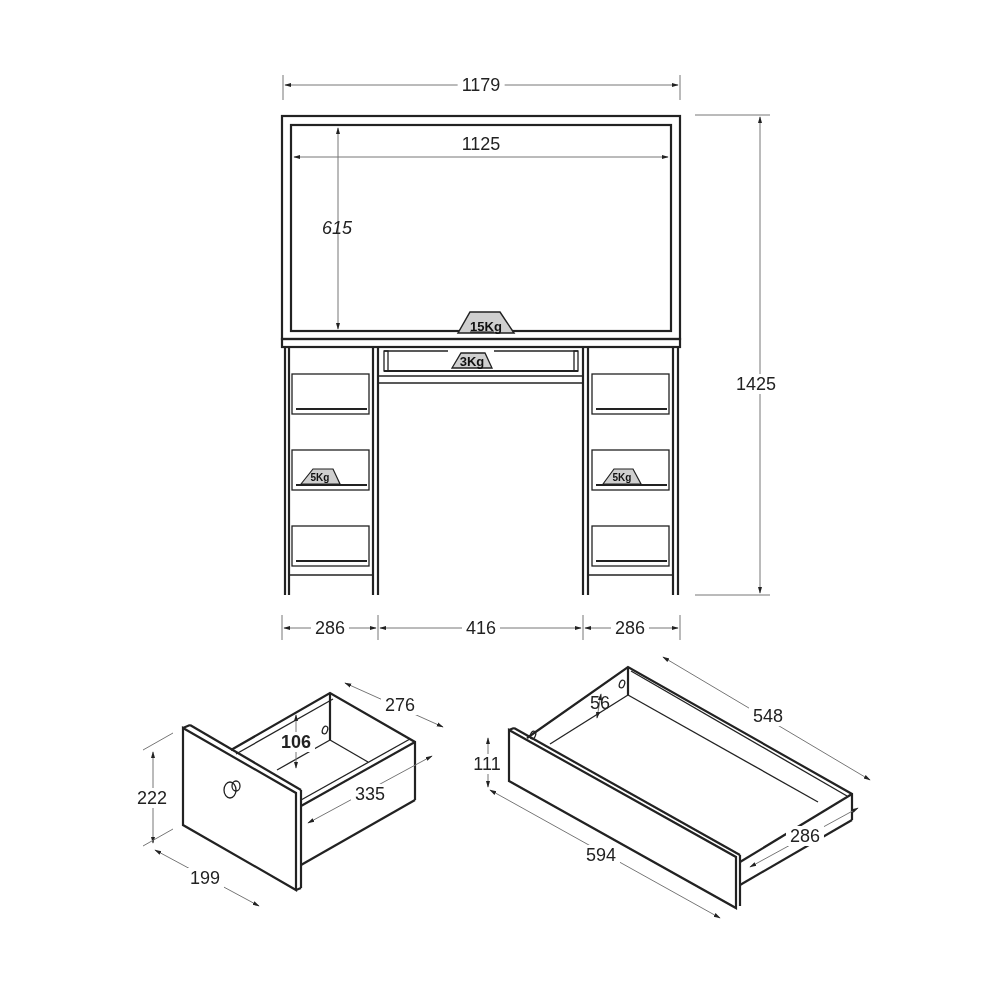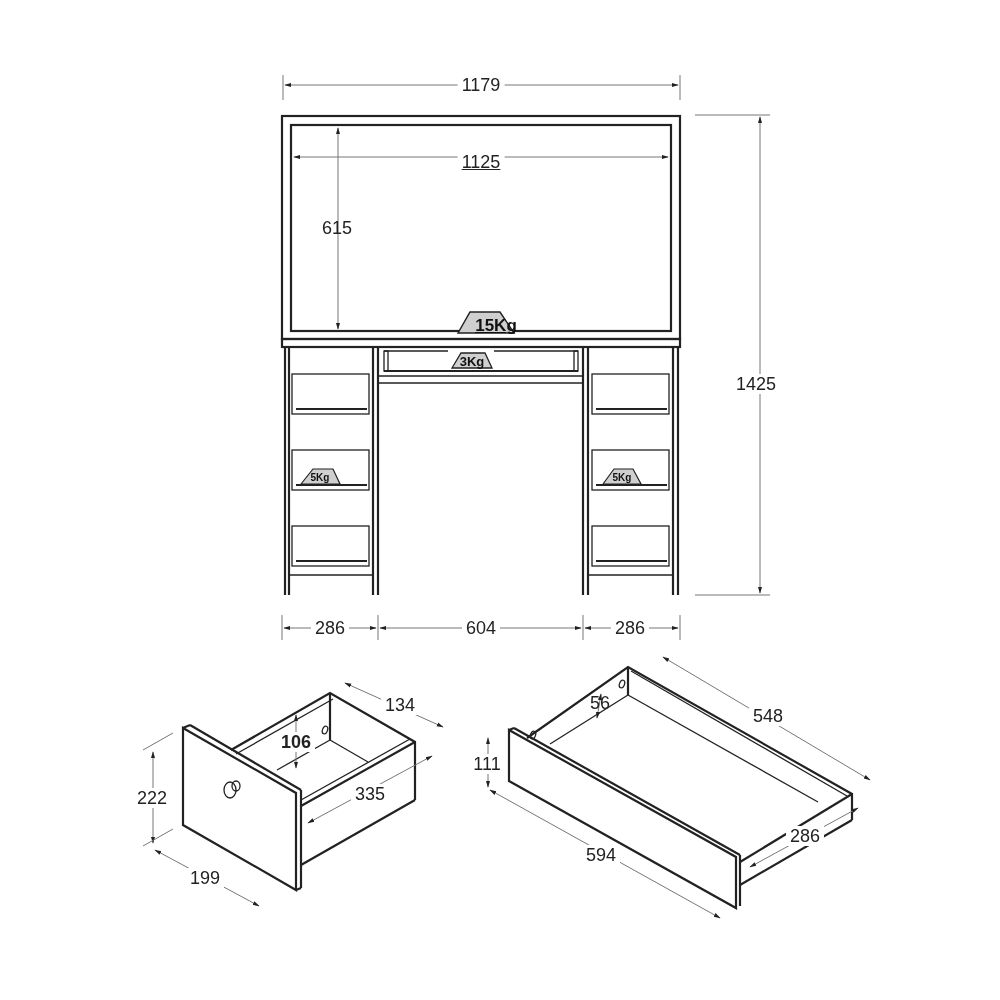--- a/index.html
+++ b/index.html
@@ -142,36 +142,36 @@
 
     <line class="dl" x1="488" y1="738" x2="488" y2="787" marker-start="url(#ar)" marker-end="url(#ar)"></line>
     <line class="dl" x1="490" y1="790" x2="720" y2="918" marker-start="url(#ar)" marker-end="url(#ar)"></line>
     <line class="dl" x1="663" y1="657" x2="870" y2="780" marker-start="url(#ar)" marker-end="url(#ar)"></line>
     <line class="dl" x1="750" y1="867" x2="858" y2="808" marker-start="url(#ar)" marker-end="url(#ar)"></line>
     <line class="dl" x1="601" y1="694" x2="597" y2="718" marker-start="url(#ar)" marker-end="url(#ar)"></line>
   </g>
 </svg>
 
 <span class="lbl" style="left:481px;top:85px;">1179</span>
-<span class="lbl" style="left:481px;top:162px;text-decoration:underline;">1125</span>
-<span class="lbl" style="left:337px;top:228px;background:transparent;">615</span>
+<span class="lbl" style="left:481px;top:144px;">1125</span>
+<span class="lbl" style="left:337px;top:228px;background:transparent;font-style:italic;">615</span>
 <span class="lbl" style="left:756px;top:384px;">1425</span>
 <span class="lbl" style="left:330px;top:628px;">286</span>
-<span class="lbl" style="left:481px;top:628px;">604</span>
+<span class="lbl" style="left:481px;top:628px;">416</span>
 <span class="lbl" style="left:630px;top:628px;">286</span>
 
-<span class="wlbl" style="left:496px;top:326px;font-size:17px;text-decoration:underline;">15Kg</span>
+<span class="wlbl" style="left:486px;top:326px;font-size:13px;text-decoration:underline;">15Kg</span>
 <span class="wlbl" style="left:472px;top:361px;font-size:13px;">3Kg</span>
 <span class="wlbl" style="left:320px;top:477px;font-size:10px;">5Kg</span>
 <span class="wlbl" style="left:622px;top:477px;font-size:10px;">5Kg</span>
 
 <span class="lbl" style="left:152px;top:798px;">222</span>
 <span class="lbl" style="left:205px;top:878px;">199</span>
 <span class="lbl" style="left:296px;top:742px;font-weight:bold;">106</span>
 <span class="lbl" style="left:370px;top:794px;text-align:right;">335</span>
-<span class="lbl" style="left:400px;top:705px;">134</span>
+<span class="lbl" style="left:400px;top:705px;">276</span>
 
 <span class="lbl" style="left:487px;top:764px;">111</span>
 <span class="lbl" style="left:601px;top:855px;">594</span>
 <span class="lbl" style="left:600px;top:703px;background:transparent;">56</span>
 <span class="lbl" style="left:768px;top:716px;">548</span>
 <span class="lbl" style="left:805px;top:836px;">286</span>
 </div>
 
 </body></html>

